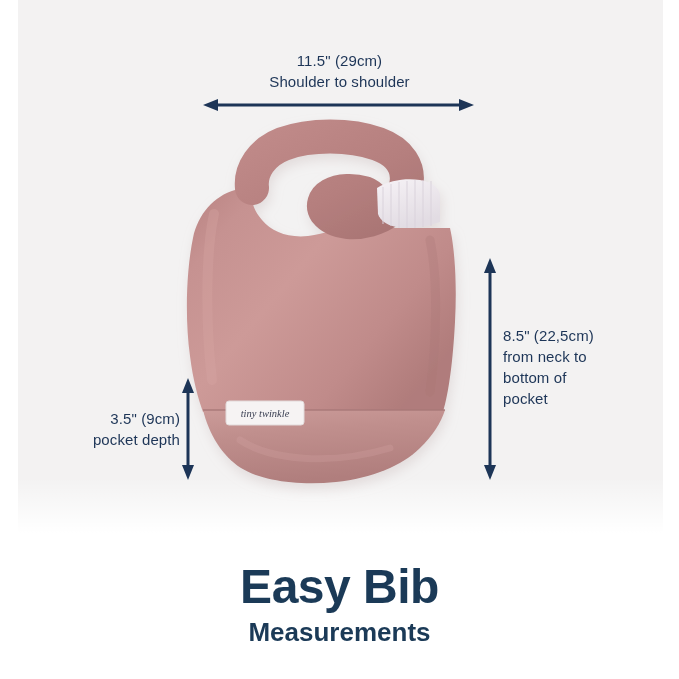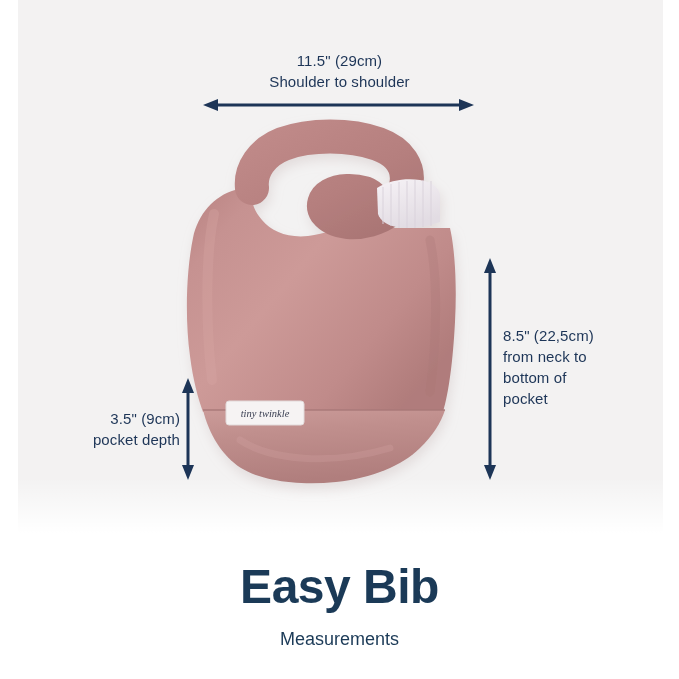--- a/index.html
+++ b/index.html
@@ -95,24 +95,24 @@
     text-align: center;
     color: #1b3a57;
   }
   #title-main {
     font-size: 48px;
     font-weight: bold;
     letter-spacing: -0.5px;
     line-height: 54px;
   }
   #title-sub {
-    font-size: 18px;
-    font-weight: normal;
+    font-size: 26px;
+    font-weight: bold;
     line-height: 32px;
-    margin-top: 9px;
+    margin-top: 2px;
   }
 </style>
 </head>
 <body>
 
 <div id="stage">
 
   <div class="photo-bg"></div>
   <div class="white-left"></div>
   <div class="white-right"></div>

